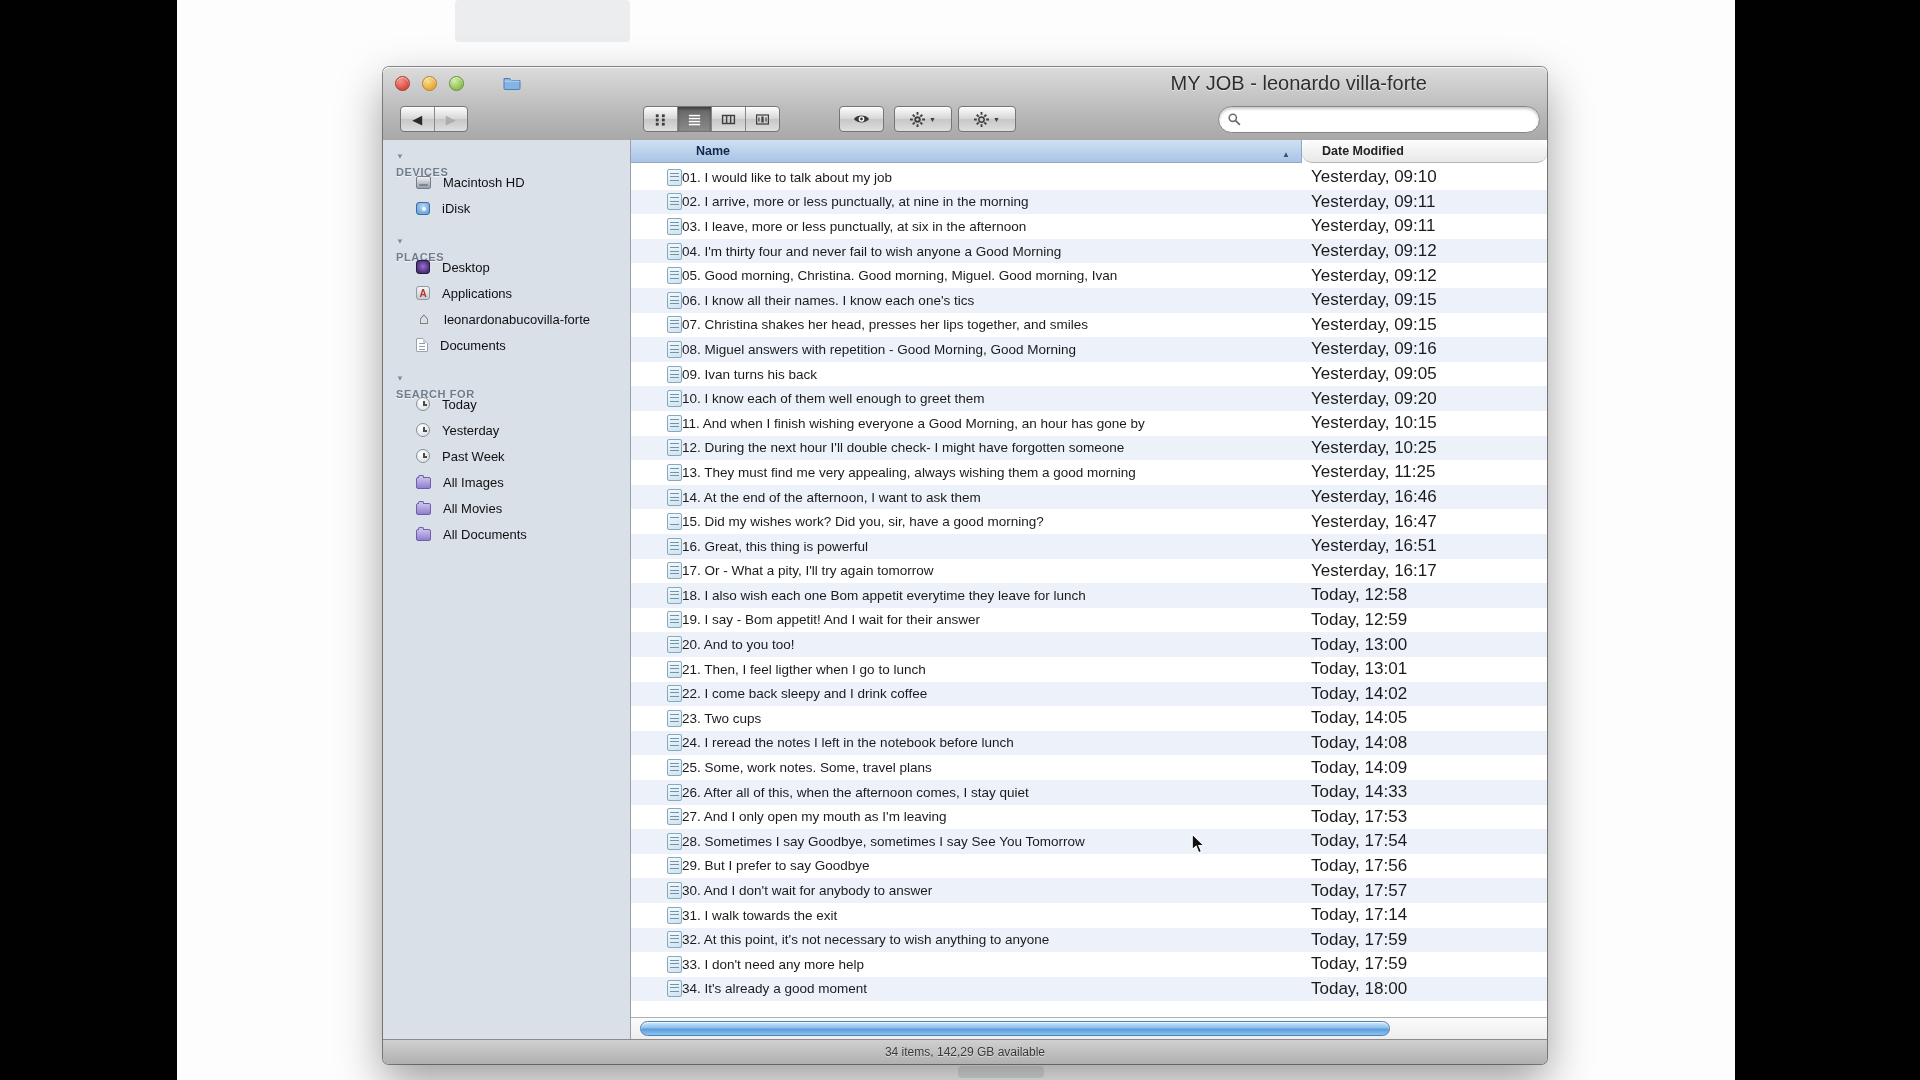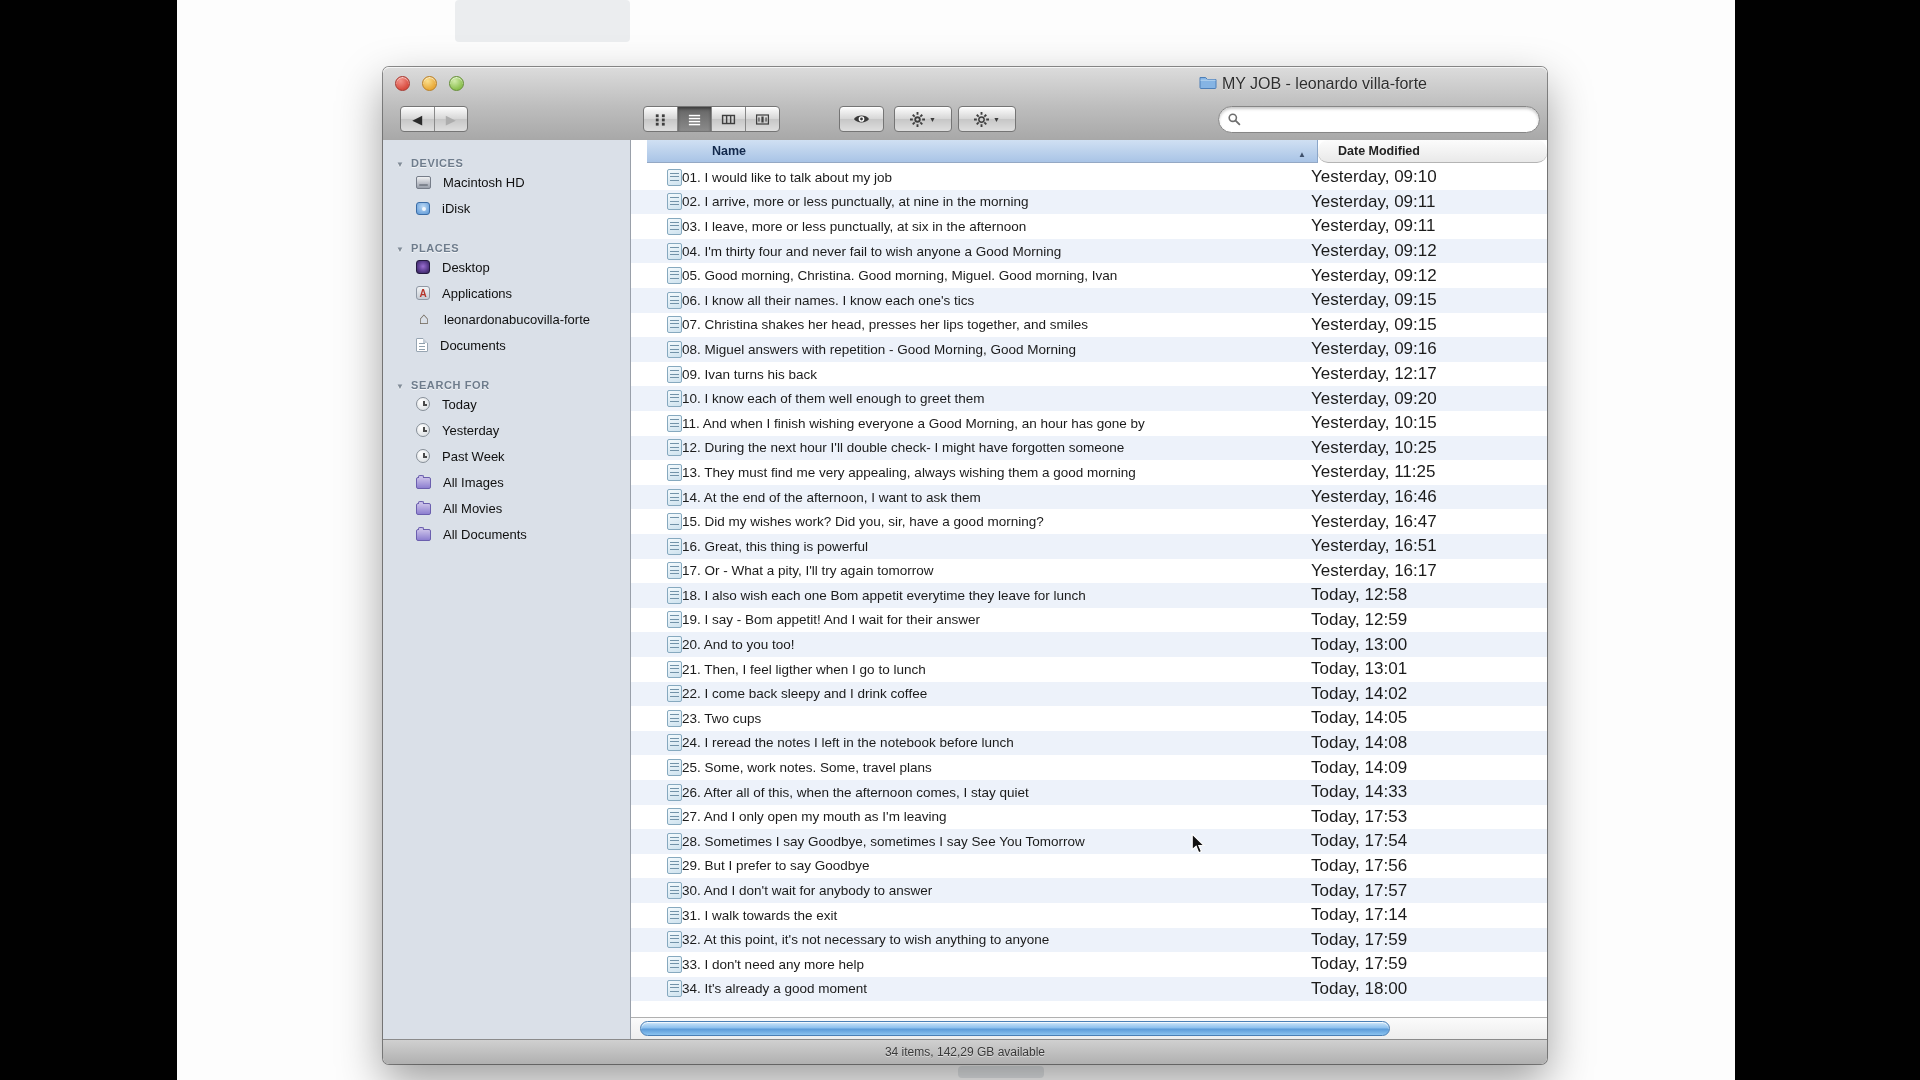--- a/index.html
+++ b/index.html
@@ -16,22 +16,22 @@
           box-shadow:0 18px 45px rgba(0,0,0,.38),0 0 0 1px rgba(70,70,70,.6);background:#fff;}
   .header{position:absolute;top:0;left:0;right:0;height:73px;border-radius:6px 6px 0 0;
           background:linear-gradient(#dcdcdc,#bdbdbd 55%,#a8a8a8);border-bottom:1px solid #6f6f6f;
           box-shadow:inset 0 1px 0 rgba(255,255,255,.7);}
   .titlebar{position:absolute;top:0;left:0;right:0;height:33px;}
   .lights{position:absolute;left:12px;top:9px;display:flex;gap:12px;}
   .light{width:15px;height:15px;border-radius:50%;box-shadow:inset 0 1px 1px rgba(255,255,255,.7);}
   .light.red{background:radial-gradient(circle at 35% 30%,#f3938a,#d84b3e 70%);border:1px solid #a8352c;box-sizing:border-box;}
   .light.yellow{background:radial-gradient(circle at 35% 30%,#fbe08e,#e8a837 70%);border:1px solid #ba7f22;box-sizing:border-box;}
   .light.green{background:radial-gradient(circle at 35% 30%,#d2ecab,#8bc04e 70%);border:1px solid #648f34;box-sizing:border-box;}
-  .title{position:absolute;top:0;left:120px;right:120px;height:33px;display:flex;align-items:center;justify-content:flex-end;gap:5px;
-         font-size:16px;color:#2e2e2e;text-shadow:0 1px 0 rgba(255,255,255,.6);white-space:nowrap;}
+  .title{position:absolute;top:0;left:120px;right:120px;height:33px;display:flex;align-items:center;justify-content:space-between;gap:5px;
+         font-size:20px;color:#2e2e2e;text-shadow:0 1px 0 rgba(255,255,255,.6);white-space:nowrap;}
 
   
   .toolbar{position:absolute;top:33px;left:0;right:0;height:40px;}
   .tbtn{position:absolute;top:6px;height:26px;box-sizing:border-box;border:1px solid #757575;border-radius:4px;
         background:linear-gradient(#fdfdfd,#d6d6d6 50%,#c6c6c6 50%,#dedede);
         box-shadow:inset 0 1px 0 #fff;display:flex;align-items:center;justify-content:center;}
   .navgroup{left:17px;width:68px;padding:0;}
   .navgroup .cell{flex:1;height:100%;display:flex;align-items:center;justify-content:center;}
   .navgroup .cell:first-child{border-right:1px solid #8a8a8a;}
   .arrow-back::after{content:"◀";font-size:13px;color:#2a2a2a;}
@@ -47,22 +47,22 @@
   .search{position:absolute;left:835px;top:6px;width:322px;height:27px;}
   .search input{width:100%;height:100%;box-sizing:border-box;border:1px solid #868686;border-radius:14px;
         padding:0 12px 0 30px;font:13px "Liberation Sans",sans-serif;color:#222;background:#fff;
         box-shadow:inset 0 2px 3px rgba(0,0,0,.22);outline:none;}
   .mag{position:absolute;left:9px;top:6px;}
 
   
   .content{position:absolute;top:73px;left:0;right:0;height:900px;background:#fff;}
   .sidebar{position:absolute;left:0;top:0;bottom:0;width:248px;box-sizing:border-box;background:#dae0e8;
            border-right:1px solid #99a0aa;padding-top:9px;overflow:hidden;}
-  .sec-header{height:20px;display:flex;align-items:flex-end;padding-left:13px;gap:5px;
-              color:#6e7c8c;font-size:11px;font-weight:bold;letter-spacing:.6px;text-shadow:0 1px 0 rgba(255,255,255,.7);}
+  .sec-header{height:20px;display:flex;align-items:flex-start;padding-left:13px;gap:5px;
+              color:#6e7c8c;font-size:11px;font-weight:bold;letter-spacing:.6px;text-shadow:0 1px 0 rgba(255,255,255,.7);flex-direction:column;}
   .tri-down{width:10px;display:inline-block;}
   .tri-down::after{content:"▼";font-size:8px;color:#828d99;}
   .sec{margin-bottom:13px;}
   .sec:last-child{margin-bottom:0;}
   .side-item{height:26px;display:flex;align-items:center;padding-left:33px;gap:12px;font-size:13px;color:#101010;white-space:nowrap;}
   .sicon{flex:0 0 auto;position:relative;display:inline-block;}
   .icon-hard-drive{width:15px;height:13px;border-radius:2px;background:linear-gradient(#f0f1f3,#b9bdc6 60%,#99a0ab);border:1px solid #767d89;box-sizing:border-box;}
   .icon-hard-drive::after{content:"";position:absolute;left:2px;right:2px;bottom:2px;height:2px;background:rgba(88,95,106,.55);border-radius:1px;}
   .icon-idisk{width:14px;height:13px;border-radius:3px;background:radial-gradient(circle at 50% 35%,#bcd9f5,#5b97d6);border:1px solid #3a6ca6;box-sizing:border-box;}
   .icon-idisk::after{content:"";position:absolute;left:4.5px;top:4px;width:4px;height:4px;border-radius:50%;background:rgba(255,255,255,.85);}
@@ -74,21 +74,21 @@
   .icon-document{width:12px;height:14px;background:#fff;border:1px solid #97a5b2;border-radius:1px;box-sizing:border-box;}
   .icon-document::before{content:"";position:absolute;right:-1px;top:-1px;border-style:solid;border-width:0 5px 5px 0;border-color:transparent #dae0e8 #c3ccd5 transparent;}
   .icon-document::after{content:"";position:absolute;left:2px;right:2px;top:4px;height:7px;background:repeating-linear-gradient(#8fa0ad 0 1px,transparent 1px 3px);}
   .icon-clock{width:14px;height:14px;border-radius:50%;background:radial-gradient(circle at 35% 30%,#ffffff,#d5dade);border:1px solid #878f98;box-sizing:border-box;}
   .icon-clock::before{content:"";position:absolute;left:6px;top:2.5px;width:1.5px;height:4.5px;background:#4a4a4a;}
   .icon-clock::after{content:"";position:absolute;left:6px;top:6px;width:4px;height:1.5px;background:#4a4a4a;}
   .icon-smart-folder{width:15px;height:12px;border-radius:2px;background:linear-gradient(#c9bfe8,#8d7fd0);border:1px solid #6b5fae;box-sizing:border-box;margin-top:2px;}
   .icon-smart-folder::before{content:"";position:absolute;top:-3px;left:1px;width:6px;height:3px;background:#c9bfe8;border:1px solid #6b5fae;border-bottom:none;border-radius:2px 2px 0 0;box-sizing:border-box;}
 
   .main{position:absolute;left:248px;top:0;right:0;bottom:0;background:#fff;}
-  .cols{position:absolute;top:0;left:16px;right:0;height:23px;display:flex;}
+  .cols{position:absolute;top:0;left:0;right:0;height:23px;display:flex;}
   .col-name{width:671px;box-sizing:border-box;background:linear-gradient(#d0e0f3,#a9c4e6);border-right:1px solid #8ba6c9;border-bottom:1px solid #94a8c4;
             display:flex;align-items:center;padding-left:65px;color:#13294c;font-size:12.5px;font-weight:bold;position:relative;}
   .sort-icon{position:absolute;right:11px;top:6px;}
   .sort-icon::after{content:"▲";font-size:8px;color:#3f506b;}
   .col-date{flex:1;box-sizing:border-box;background:linear-gradient(#fcfcfc,#e9e9e9);border-bottom:1px solid #b4b4b4;
             display:flex;align-items:center;padding-left:20px;color:#222;font-size:12.5px;font-weight:bold;border-radius:10px;}
   .rows-wrap{position:absolute;top:23px;left:0;right:0;bottom:22px;overflow:hidden;padding-top:2px;
              background:repeating-linear-gradient(to bottom,#fff 0 24.6px,#edf2fa 24.6px 49.2px);
              background-origin:content-box;}
   .row{height:24.6px;display:flex;align-items:center;position:relative;}
@@ -378,21 +378,21 @@
 
               <div class="row">
                 <span class="doc-icon"></span>
                 <span class="name">08. Miguel answers with repetition - Good Morning, Good Morning</span>
                 <span class="date">Yesterday, 09:16</span>
               </div>
 
               <div class="row">
                 <span class="doc-icon"></span>
                 <span class="name">09. Ivan turns his back</span>
-                <span class="date">Yesterday, 12:17</span>
+                <span class="date">Yesterday, 09:05</span>
               </div>
 
               <div class="row">
                 <span class="doc-icon"></span>
                 <span class="name">10. I know each of them well enough to greet them</span>
                 <span class="date">Yesterday, 09:20</span>
               </div>
 
               <div class="row">
                 <span class="doc-icon"></span>

